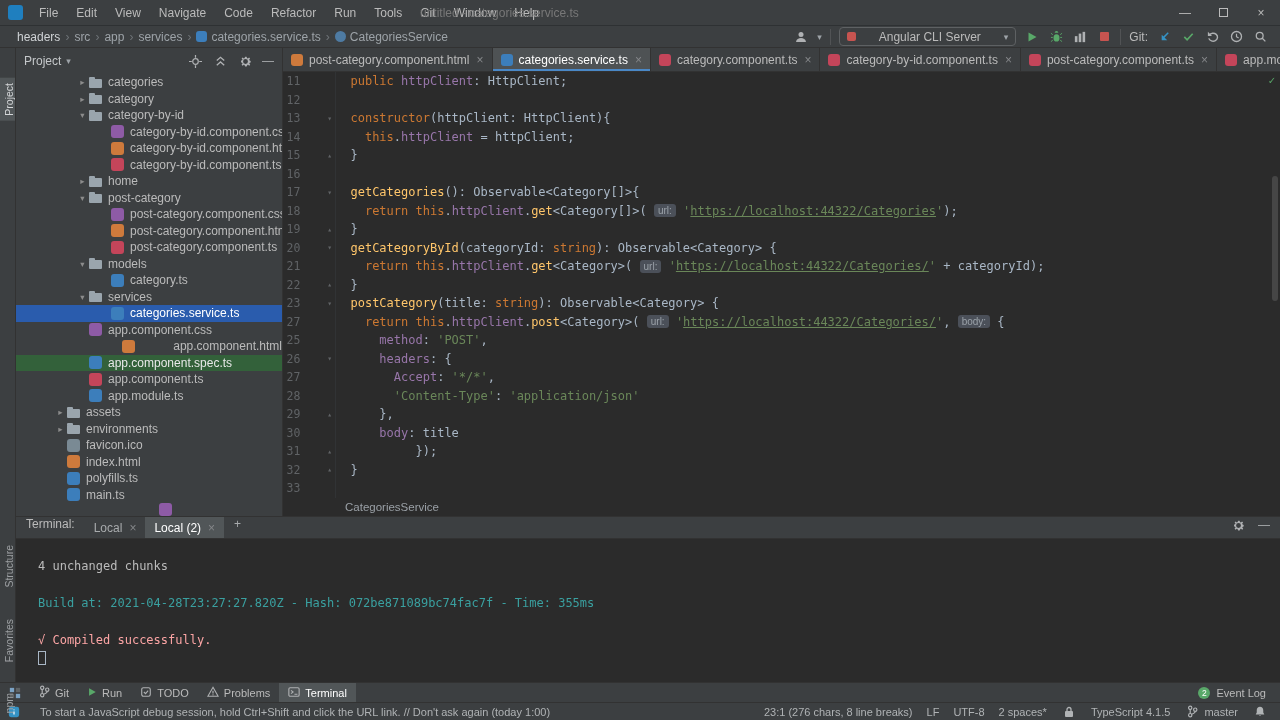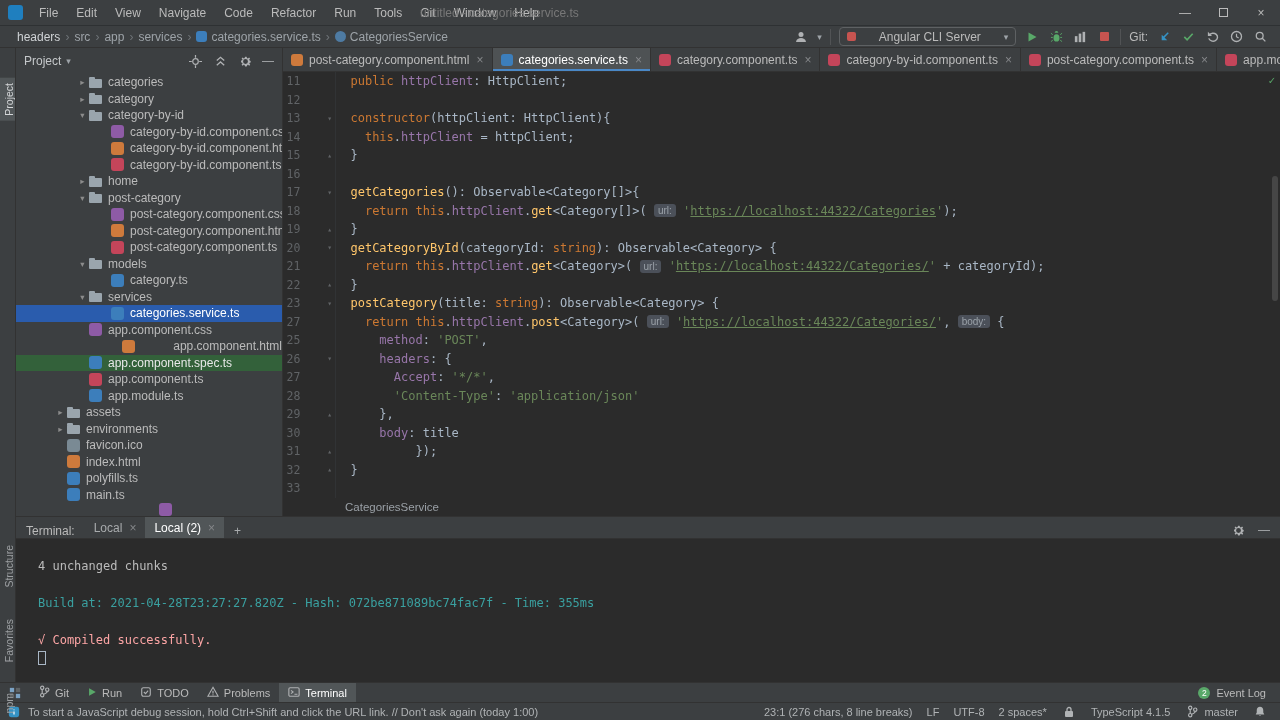--- a/index.html
+++ b/index.html
@@ -75,41 +75,41 @@
   .sel-bg.full{right:0}
   .tk-d{color:#a9b7c6}.tk-k{color:#cc7832}.tk-m{color:#ffc66b}.tk-f{color:#9876aa}
   .tk-s{color:#6a8759}.tk-u{color:#6a8759;text-decoration:underline}
   .tk-h{display:inline-block;background:#4b5059;color:#9aa1a8;border-radius:3px;font-size:10px;line-height:13px;padding:0 4px;font-family:"Liberation Sans",sans-serif}
   .stripe-check{position:absolute;right:5px;top:2px;color:#59A869;font-size:11px;z-index:2}
   .scroll-thumb{position:absolute;right:2px;top:104px;width:6px;height:125px;background:rgba(255,255,255,0.13);border-radius:3px;z-index:2}
   .ed-breadcrumb{height:18px;flex:0 0 auto;display:flex;align-items:center;padding-left:62px;color:#9aa0a6;font-size:11.5px;background:#2b2b2b}
 
   
   .terminal{height:166px;flex:0 0 auto;display:flex;flex-direction:column;background:#2b2b2b;border-top:1px solid #323232}
-  .term-header{height:22px;flex:0 0 auto;background:#3c3f41;display:flex;align-items:flex-end;padding-left:10px;border-bottom:1px solid #323232}
+  .term-header{height:22px;flex:0 0 auto;background:#3c3f41;display:flex;align-items:flex-start;padding-left:10px;border-bottom:1px solid #323232}
   .term-label{margin-right:10px;color:#bbbbbb}
   .term-tab{display:flex;align-items:center;gap:6px;padding:0 9px;height:100%;color:#a8abad}
   .term-tab.active{background:#515658;color:#ffffff}
   .term-plus{padding:0 10px;color:#a8abad}
   .term-right{margin-left:auto;display:flex;align-items:center;gap:12px;padding-right:10px}
   .term-body{flex:1;font-family:"DejaVu Sans Mono",monospace;font-size:12px;padding:18px 0 0 22px;color:#bbbbbb}
   .tline{height:18.4px;line-height:18.4px;white-space:pre}
   .tline.teal{color:#3AA0A0}
   .tline.green{color:#fca5a5}
   .term-cursor{display:inline-block;width:8px;height:14px;border:1px solid #a9b7c6;vertical-align:middle}
 
   
   .toolbar-bottom{height:20px;flex:0 0 auto;background:#3c3f41;border-top:1px solid #323232;display:flex;align-items:center;font-size:11px}
   .tw-switcher{display:inline-flex;margin:0 9px}
   .tw-btn{display:flex;align-items:center;gap:5px;padding:0 9px;height:100%;color:#bbbbbb}
   .tw-btn.active{background:#515658;color:#ffffff}
   .event-log{margin-left:auto;display:flex;align-items:center;gap:6px;padding-right:14px;color:#bbbbbb}
   .badge{width:12px;height:12px;border-radius:50%;background:#59A869;color:#fff;font-size:8.5px;display:flex;align-items:center;justify-content:center}
   .statusbar{height:18px;flex:0 0 auto;background:#3c3f41;border-top:1px solid #323232;display:flex;align-items:center;font-size:11px;color:#b0b3b5;padding:0 12px 0 6px}
-  .sb-msg{margin-left:6px;white-space:nowrap}
+  .sb-msg{margin-left:18px;white-space:nowrap}
   .sb-right{margin-left:auto;display:flex;align-items:center;gap:14px;white-space:nowrap}
   .sb-item{display:flex;align-items:center;gap:4px}
 </style>
 </head>
 <body>
 
 <div class="app">
 
   <div class="titlebar">
     <span class="app-icon"></span>

